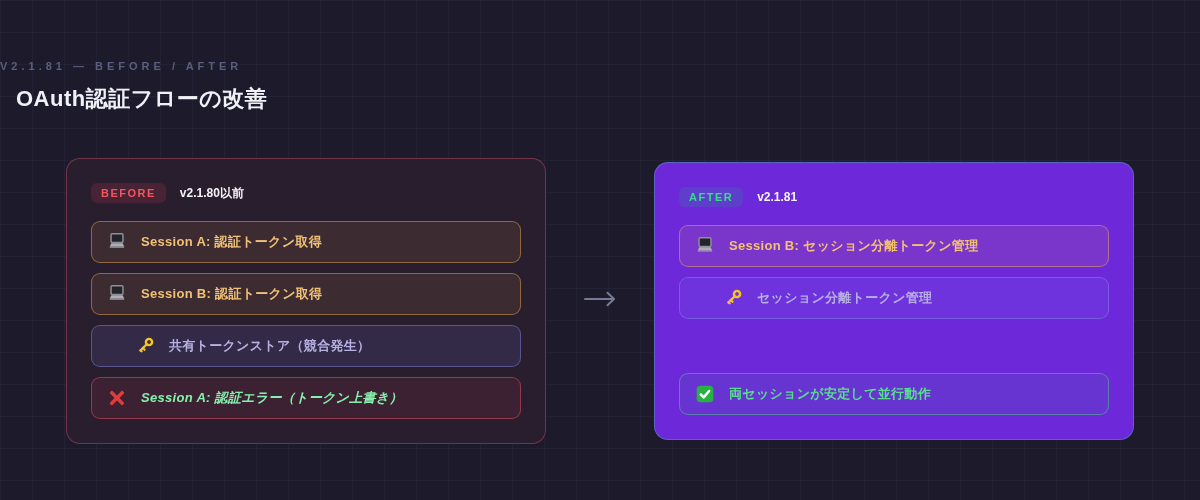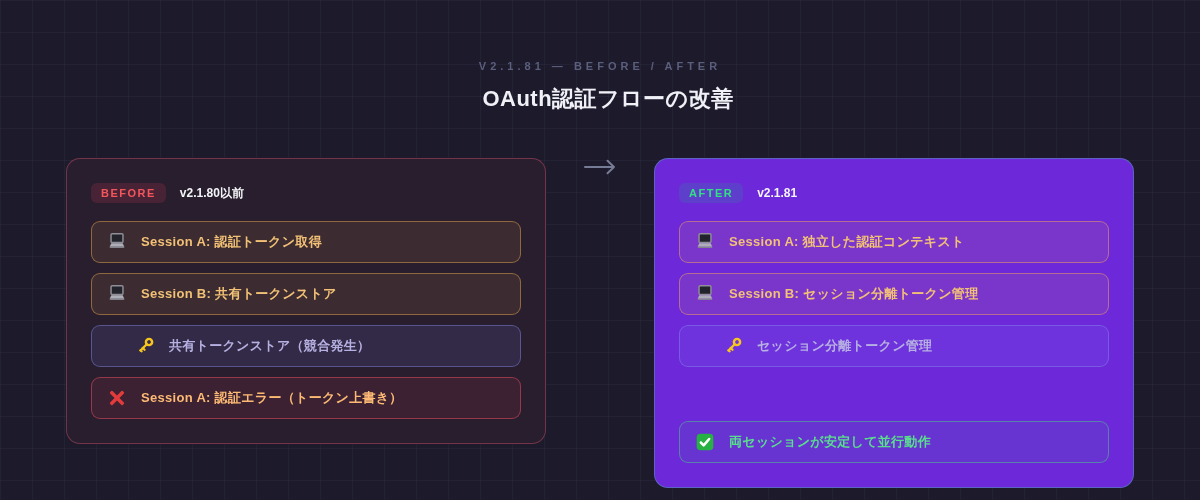--- a/index.html
+++ b/index.html
@@ -6,30 +6,30 @@
   body{
     width:1200px;height:500px;overflow:hidden;
     font-family:"Liberation Sans","DejaVu Sans",sans-serif;
     background-color:#1c1a2b;
     background-image:
       linear-gradient(rgba(170,162,205,0.055) 1px, transparent 1px),
       linear-gradient(90deg, rgba(170,162,205,0.055) 1px, transparent 1px);
     background-size:32px 32px;
     color:#eef0f6;
   }
-  .header{ text-align:center; padding-top:60px; }
+  .header{ padding-top:60px; }
   .eyebrow{
     font-size:11px; font-weight:600; letter-spacing:4px;
     color:#5b5f7d; text-transform:uppercase;
   }
   .page-title{
     margin:12px 0 0 0; font-size:22px; font-weight:700;
     letter-spacing:0.5px; color:#f0f1f7;padding-left:16px;
   }
-  .compare{ display:flex; justify-content:center; align-items:flex-start; margin-top:44px; }
+  .compare{ display:flex; justify-content:center; align-items:center; margin-top:44px; }
   .card{
     width:480px; box-sizing:border-box; padding:24px;
     border-radius:14px; border:1px solid;
   }
   .card.before{ background:#281e2e; border-color:rgba(240,90,120,0.38); }
   .card.after { background:#6d28d9; border-color:rgba(62,210,160,0.35); }
   .card-head{ display:flex; align-items:center; gap:14px; margin-bottom:18px; }
   .badge{
     font-size:11px; font-weight:700; letter-spacing:1.5px;
     padding:4px 10px; border-radius:6px; text-transform:uppercase;
@@ -39,21 +39,21 @@
   .card-title{ font-size:12px; font-weight:700; color:#f4f5f8; }
   .rows{ display:flex; flex-direction:column; gap:10px; }
   .row{
     height:42px; box-sizing:border-box; display:flex; align-items:center;
     gap:13px; padding:0 14px; border-radius:9px; border:1px solid;
   }
   .row .icon{ display:flex; align-items:center; justify-content:center; width:22px; flex:0 0 22px; }
   .row-text{ font-size:13px; font-weight:600; letter-spacing:0.3px; }
   .row.amber { background:rgba(250,180,80,0.10);  border-color:rgba(250,180,80,0.45);  color:#f2c176; }
   .row.purple{ background:rgba(120,130,245,0.12); border-color:rgba(135,140,235,0.45); color:#b7b0e2;padding-left:42px; }
-  .row.red   { background:rgba(240,70,90,0.10);   border-color:rgba(240,80,100,0.50);  color:#fdba74; }
+  .row.red   { background:rgba(240,70,90,0.10);   border-color:rgba(240,80,100,0.50);  color:#86efac;font-style:italic; }
   .row.green { background:rgba(50,210,110,0.08);  border-color:rgba(74,222,128,0.45);  color:#58df8d;margin-top:44px; }
   .arrow-wrap{ width:108px; display:flex; align-items:center; justify-content:center; }
 </style>
 </head>
 <body>
 
 <div class="header">
   <div class="eyebrow">V2.1.81 — BEFORE / AFTER</div>
   <h1 class="page-title">OAuth認証フローの改善</h1>
 </div>
@@ -77,21 +77,21 @@
         <span class="row-text">Session A: 認証トークン取得</span>
       </div>
       <div class="row amber">
         <span class="icon">
           <svg viewBox="0 0 24 24" width="22" height="22">
             <rect x="5.5" y="3" width="13" height="9.6" rx="1.2" fill="#23232b" stroke="#8f8f99" stroke-width="1.6"></rect>
             <path d="M4 17.2 L20 17.2 L18.2 13.3 L5.8 13.3 Z" fill="#aeaeb8"></path>
             <path d="M4 17.2 L20 17.2 L20 17.7 Q20 18.5 19.1 18.5 L4.9 18.5 Q4 18.5 4 17.7 Z" fill="#83838d"></path>
           </svg>
         </span>
-        <span class="row-text">Session B: 共有トークンストア</span>
+        <span class="row-text">Session B: 認証トークン取得</span>
       </div>
       <div class="row purple">
         <span class="icon">
           <svg viewBox="0 0 24 24" width="22" height="22">
             <g transform="rotate(45 12 12)">
               <circle cx="12" cy="5.8" r="3.4" fill="none" stroke="#f6c51e" stroke-width="2.7"></circle>
               <rect x="10.7" y="8.8" width="2.6" height="11.4" rx="0.9" fill="#f6c51e"></rect>
               <rect x="10.7" y="14.2" width="5.0" height="2.2" rx="0.7" fill="#f6c51e"></rect>
               <rect x="10.7" y="17.6" width="4.0" height="2.2" rx="0.7" fill="#f6c51e"></rect>
             </g>
@@ -128,30 +128,20 @@
     </div>
     <div class="rows">
       <div class="row amber">
         <span class="icon">
           <svg viewBox="0 0 24 24" width="22" height="22">
             <rect x="5.5" y="3" width="13" height="9.6" rx="1.2" fill="#23232b" stroke="#8f8f99" stroke-width="1.6"></rect>
             <path d="M4 17.2 L20 17.2 L18.2 13.3 L5.8 13.3 Z" fill="#aeaeb8"></path>
             <path d="M4 17.2 L20 17.2 L20 17.7 Q20 18.5 19.1 18.5 L4.9 18.5 Q4 18.5 4 17.7 Z" fill="#83838d"></path>
           </svg>
         </span>
-        <span class="row-text">Session A: 独立した認証コンテキスト</span>
-      </div>
-      <div class="row amber">
-        <span class="icon">
-          <svg viewBox="0 0 24 24" width="22" height="22">
-            <rect x="5.5" y="3" width="13" height="9.6" rx="1.2" fill="#23232b" stroke="#8f8f99" stroke-width="1.6"></rect>
-            <path d="M4 17.2 L20 17.2 L18.2 13.3 L5.8 13.3 Z" fill="#aeaeb8"></path>
-            <path d="M4 17.2 L20 17.2 L20 17.7 Q20 18.5 19.1 18.5 L4.9 18.5 Q4 18.5 4 17.7 Z" fill="#83838d"></path>
-          </svg>
-        </span>
         <span class="row-text">Session B: セッション分離トークン管理</span>
       </div>
       <div class="row purple">
         <span class="icon">
           <svg viewBox="0 0 24 24" width="22" height="22">
             <g transform="rotate(45 12 12)">
               <circle cx="12" cy="5.8" r="3.4" fill="none" stroke="#f6c51e" stroke-width="2.7"></circle>
               <rect x="10.7" y="8.8" width="2.6" height="11.4" rx="0.9" fill="#f6c51e"></rect>
               <rect x="10.7" y="14.2" width="5.0" height="2.2" rx="0.7" fill="#f6c51e"></rect>
               <rect x="10.7" y="17.6" width="4.0" height="2.2" rx="0.7" fill="#f6c51e"></rect>

